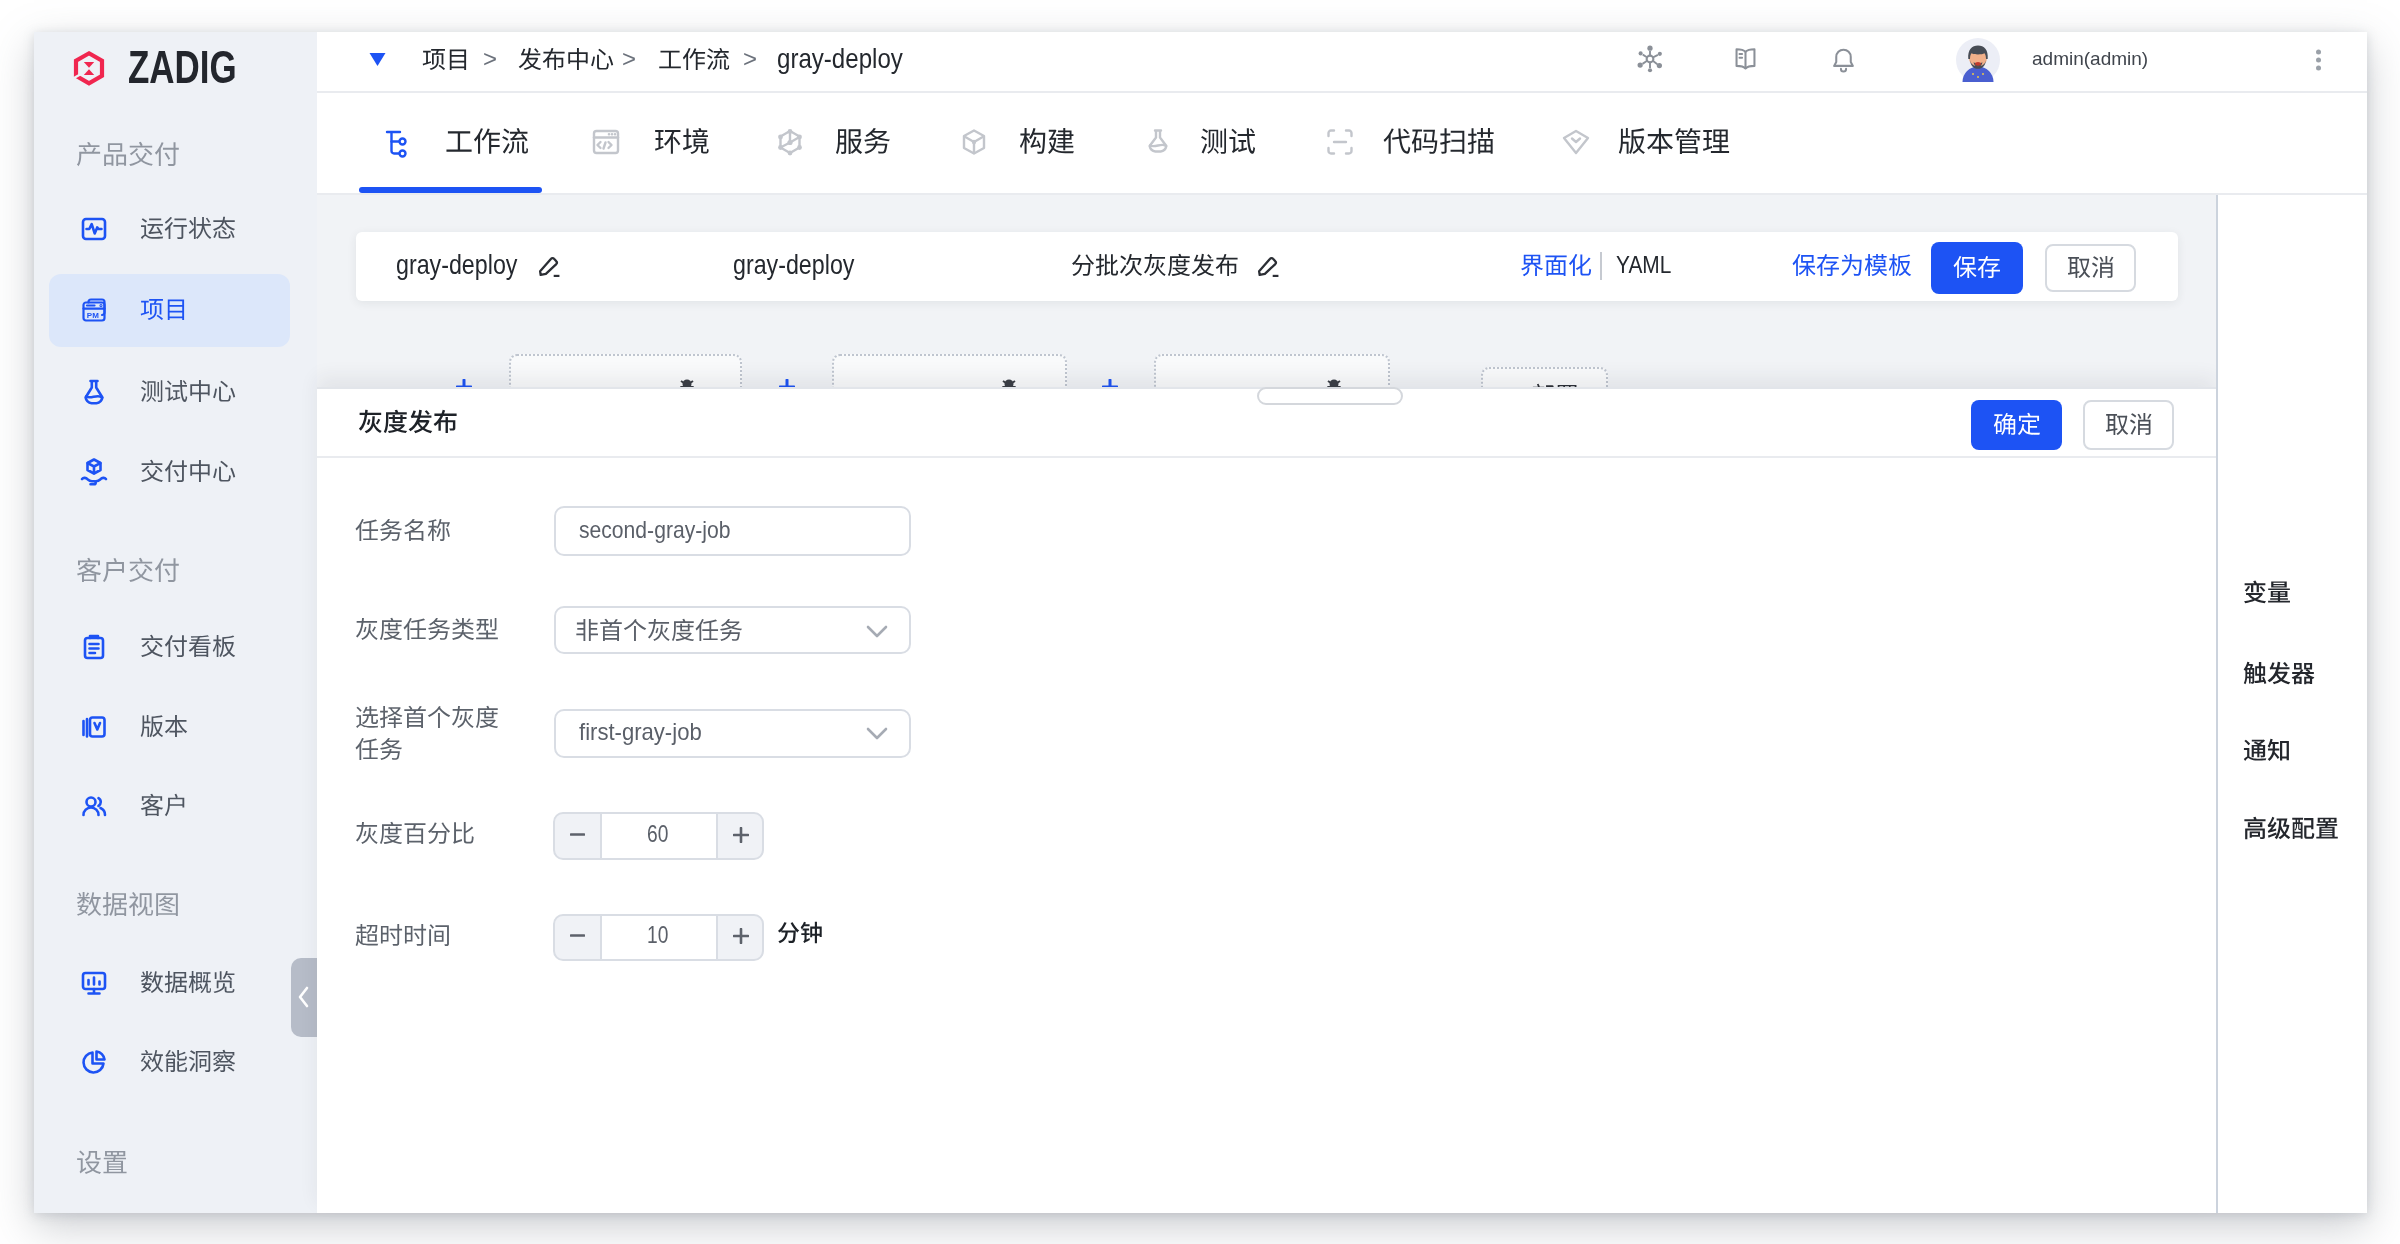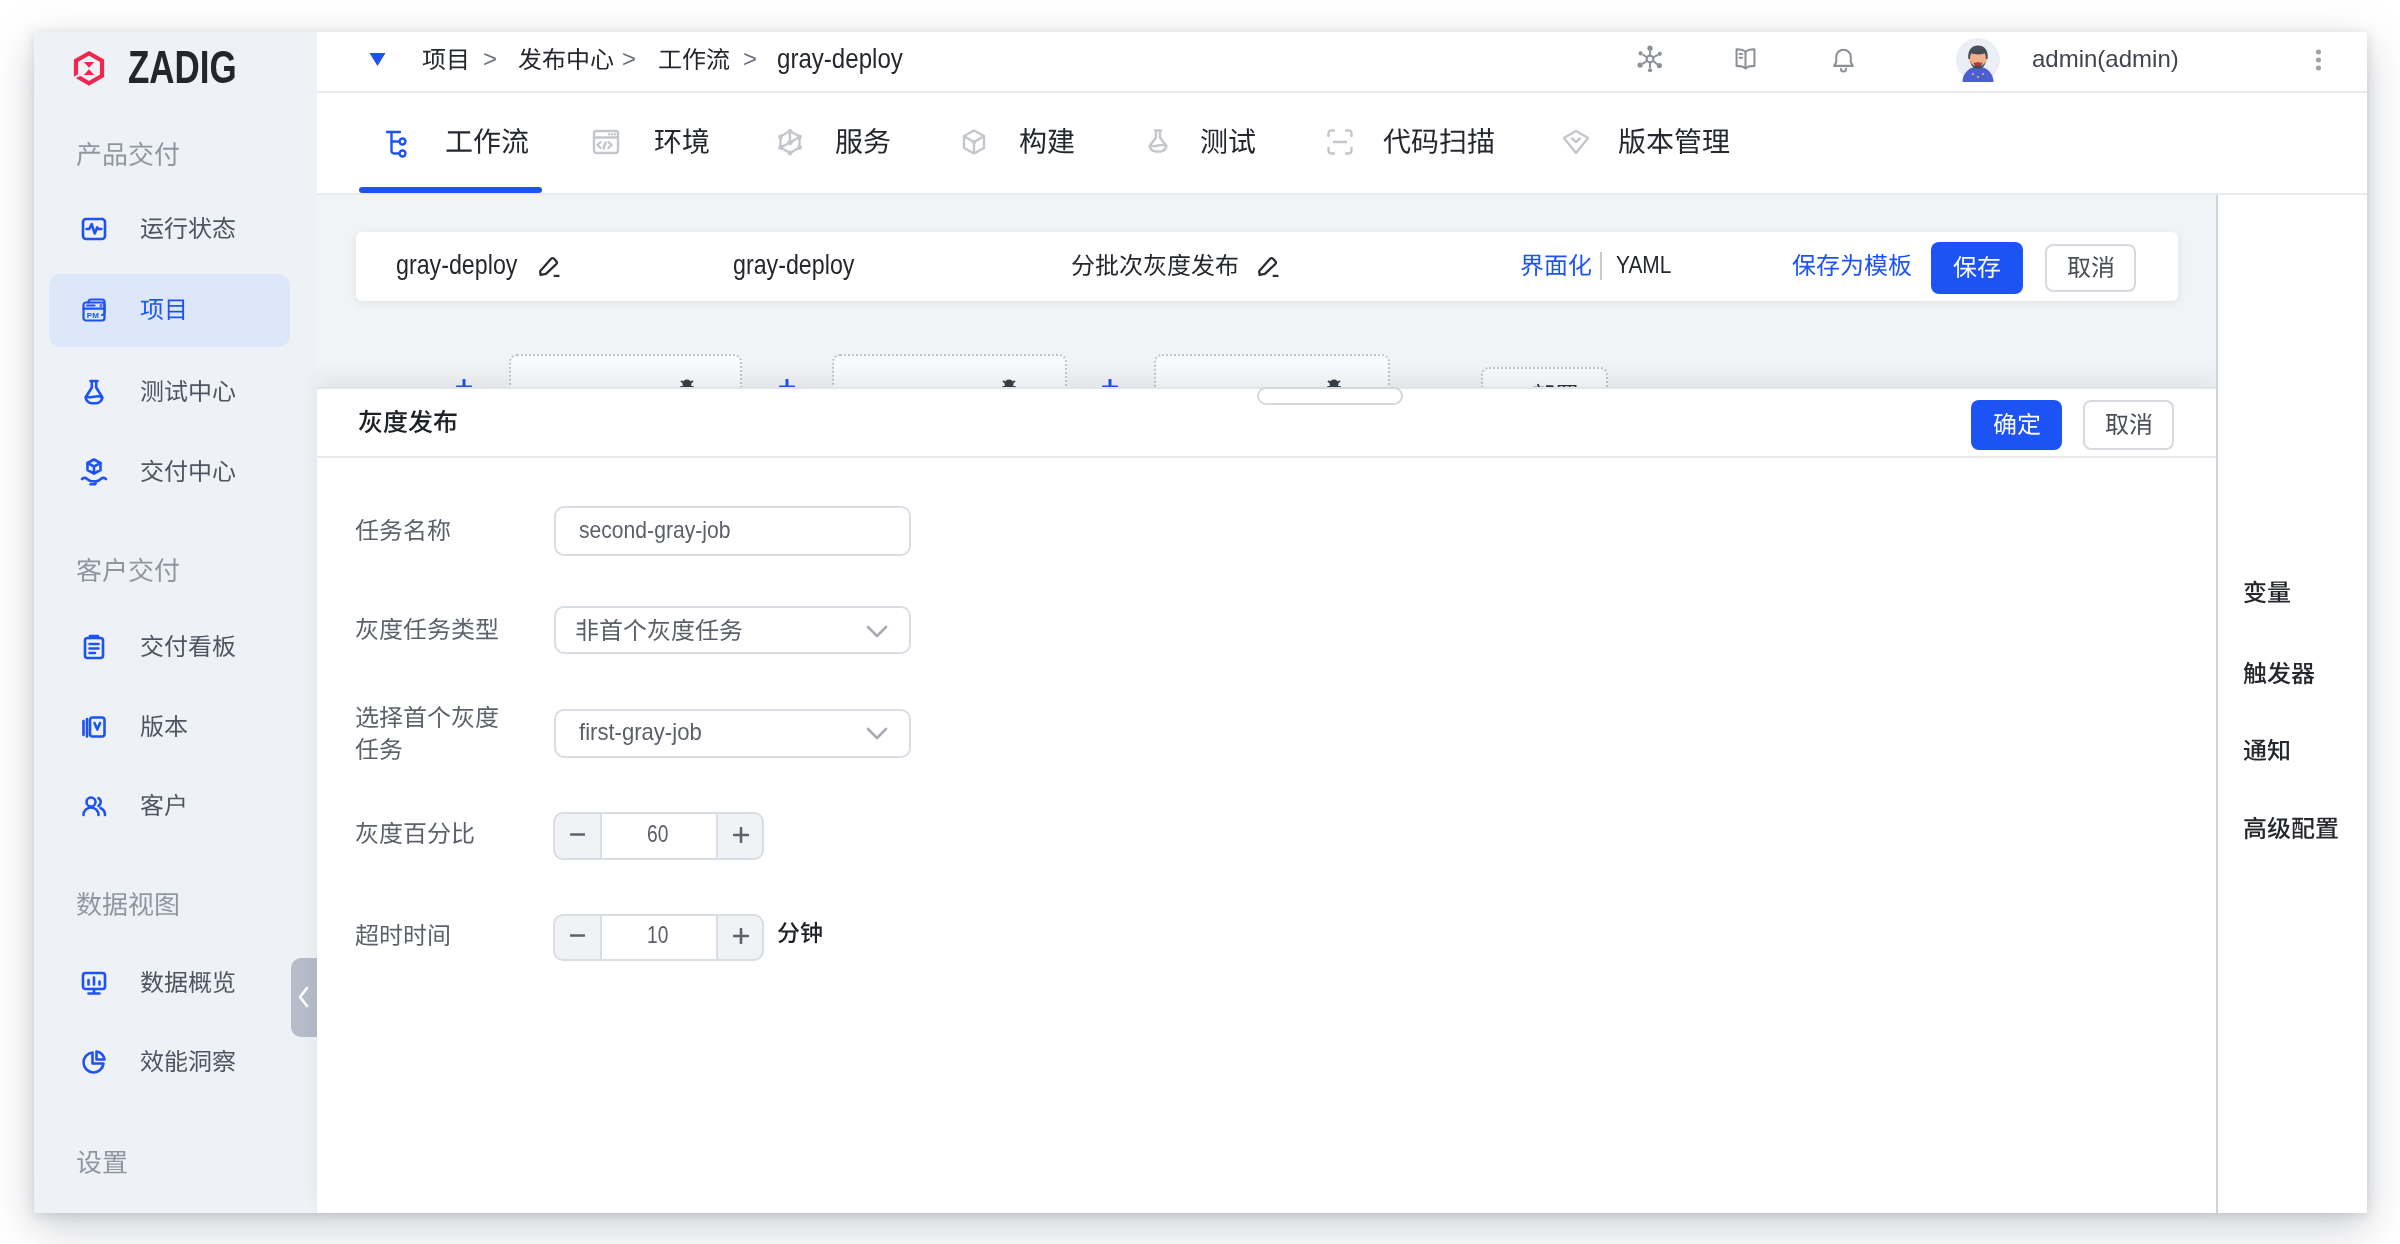--- a/index.html
+++ b/index.html
@@ -293,21 +293,21 @@
       <path d="M6.5 44 a15.5 15.5 0 0 1 31 0 Z" fill="#4a5fd0"></path>
       <circle cx="17" cy="36" r="1" fill="#e8c44b"></circle>
       <circle cx="22" cy="39" r="1" fill="#e8c44b"></circle>
       <circle cx="27" cy="36" r="1" fill="#e8c44b"></circle>
       <circle cx="22" cy="19.5" r="9.2" fill="#f2b08a"></circle>
       <path d="M12.3 21 C11.5 11.5 16 7.5 22 7.5 C28 7.5 32.5 11.5 31.7 21 L30 21 C30 17.5 29 15.8 28.5 15.2 C26 16.8 18 16.8 15.5 15.2 C15 15.8 14 17.5 14 21 Z" fill="#474c55"></path>
       <path d="M14 22 C14.5 27.5 17.5 30.8 22 30.8 C26.5 30.8 29.5 27.5 30 22 C29 26 26.8 28.2 22 28.2 C17.2 28.2 15 26 14 22 Z" fill="#474c55"></path>
       <path d="M17.5 24.2 C18 27.2 20 28.8 22 28.8 C24 28.8 26 27.2 26.5 24.2 C25 25.2 24 25.4 22 25.4 C20 25.4 19 25.2 17.5 24.2 Z" fill="#474c55"></path>
       <ellipse cx="22" cy="25.8" rx="3" ry="1.9" fill="#c0392b"></ellipse>
     </svg>
-    <div style="position:absolute;left:2032px;top:44.3px;font-size:24px;line-height:29px;font-weight:400;z-index:2;color:#40454d;white-space:nowrap">admin(admin)</div>
+    <div style="position:absolute;left:2032px;top:44.3px;font-size:19px;line-height:29px;font-weight:400;z-index:2;color:#40454d;white-space:nowrap">admin(admin)</div>
     <svg style="position:absolute;left:2313px;top:49px;width:11px;height:22px;z-index:2;" viewBox="0 0 11 22" fill="none">
       <g fill="#9aa0a8">
         <circle cx="5.5" cy="3" r="2.5"></circle>
         <circle cx="5.5" cy="11" r="2.5"></circle>
         <circle cx="5.5" cy="19" r="2.5"></circle>
       </g>
     </svg>
     <svg style="position:absolute;left:382px;top:125px;width:34px;height:34px;z-index:2;" viewBox="0 0 34 34" fill="none">
       <path d="M5 7 H18 M9.5 7 V26 a2.5 2.5 0 0 0 2.5 2.5 h5" stroke="#1d53f4" stroke-width="2.4" stroke-linecap="round" stroke-linejoin="round"></path>
       <path d="M9.5 16.5 H17" stroke="#1d53f4" stroke-width="2.4" stroke-linecap="round" stroke-linejoin="round"></path>

